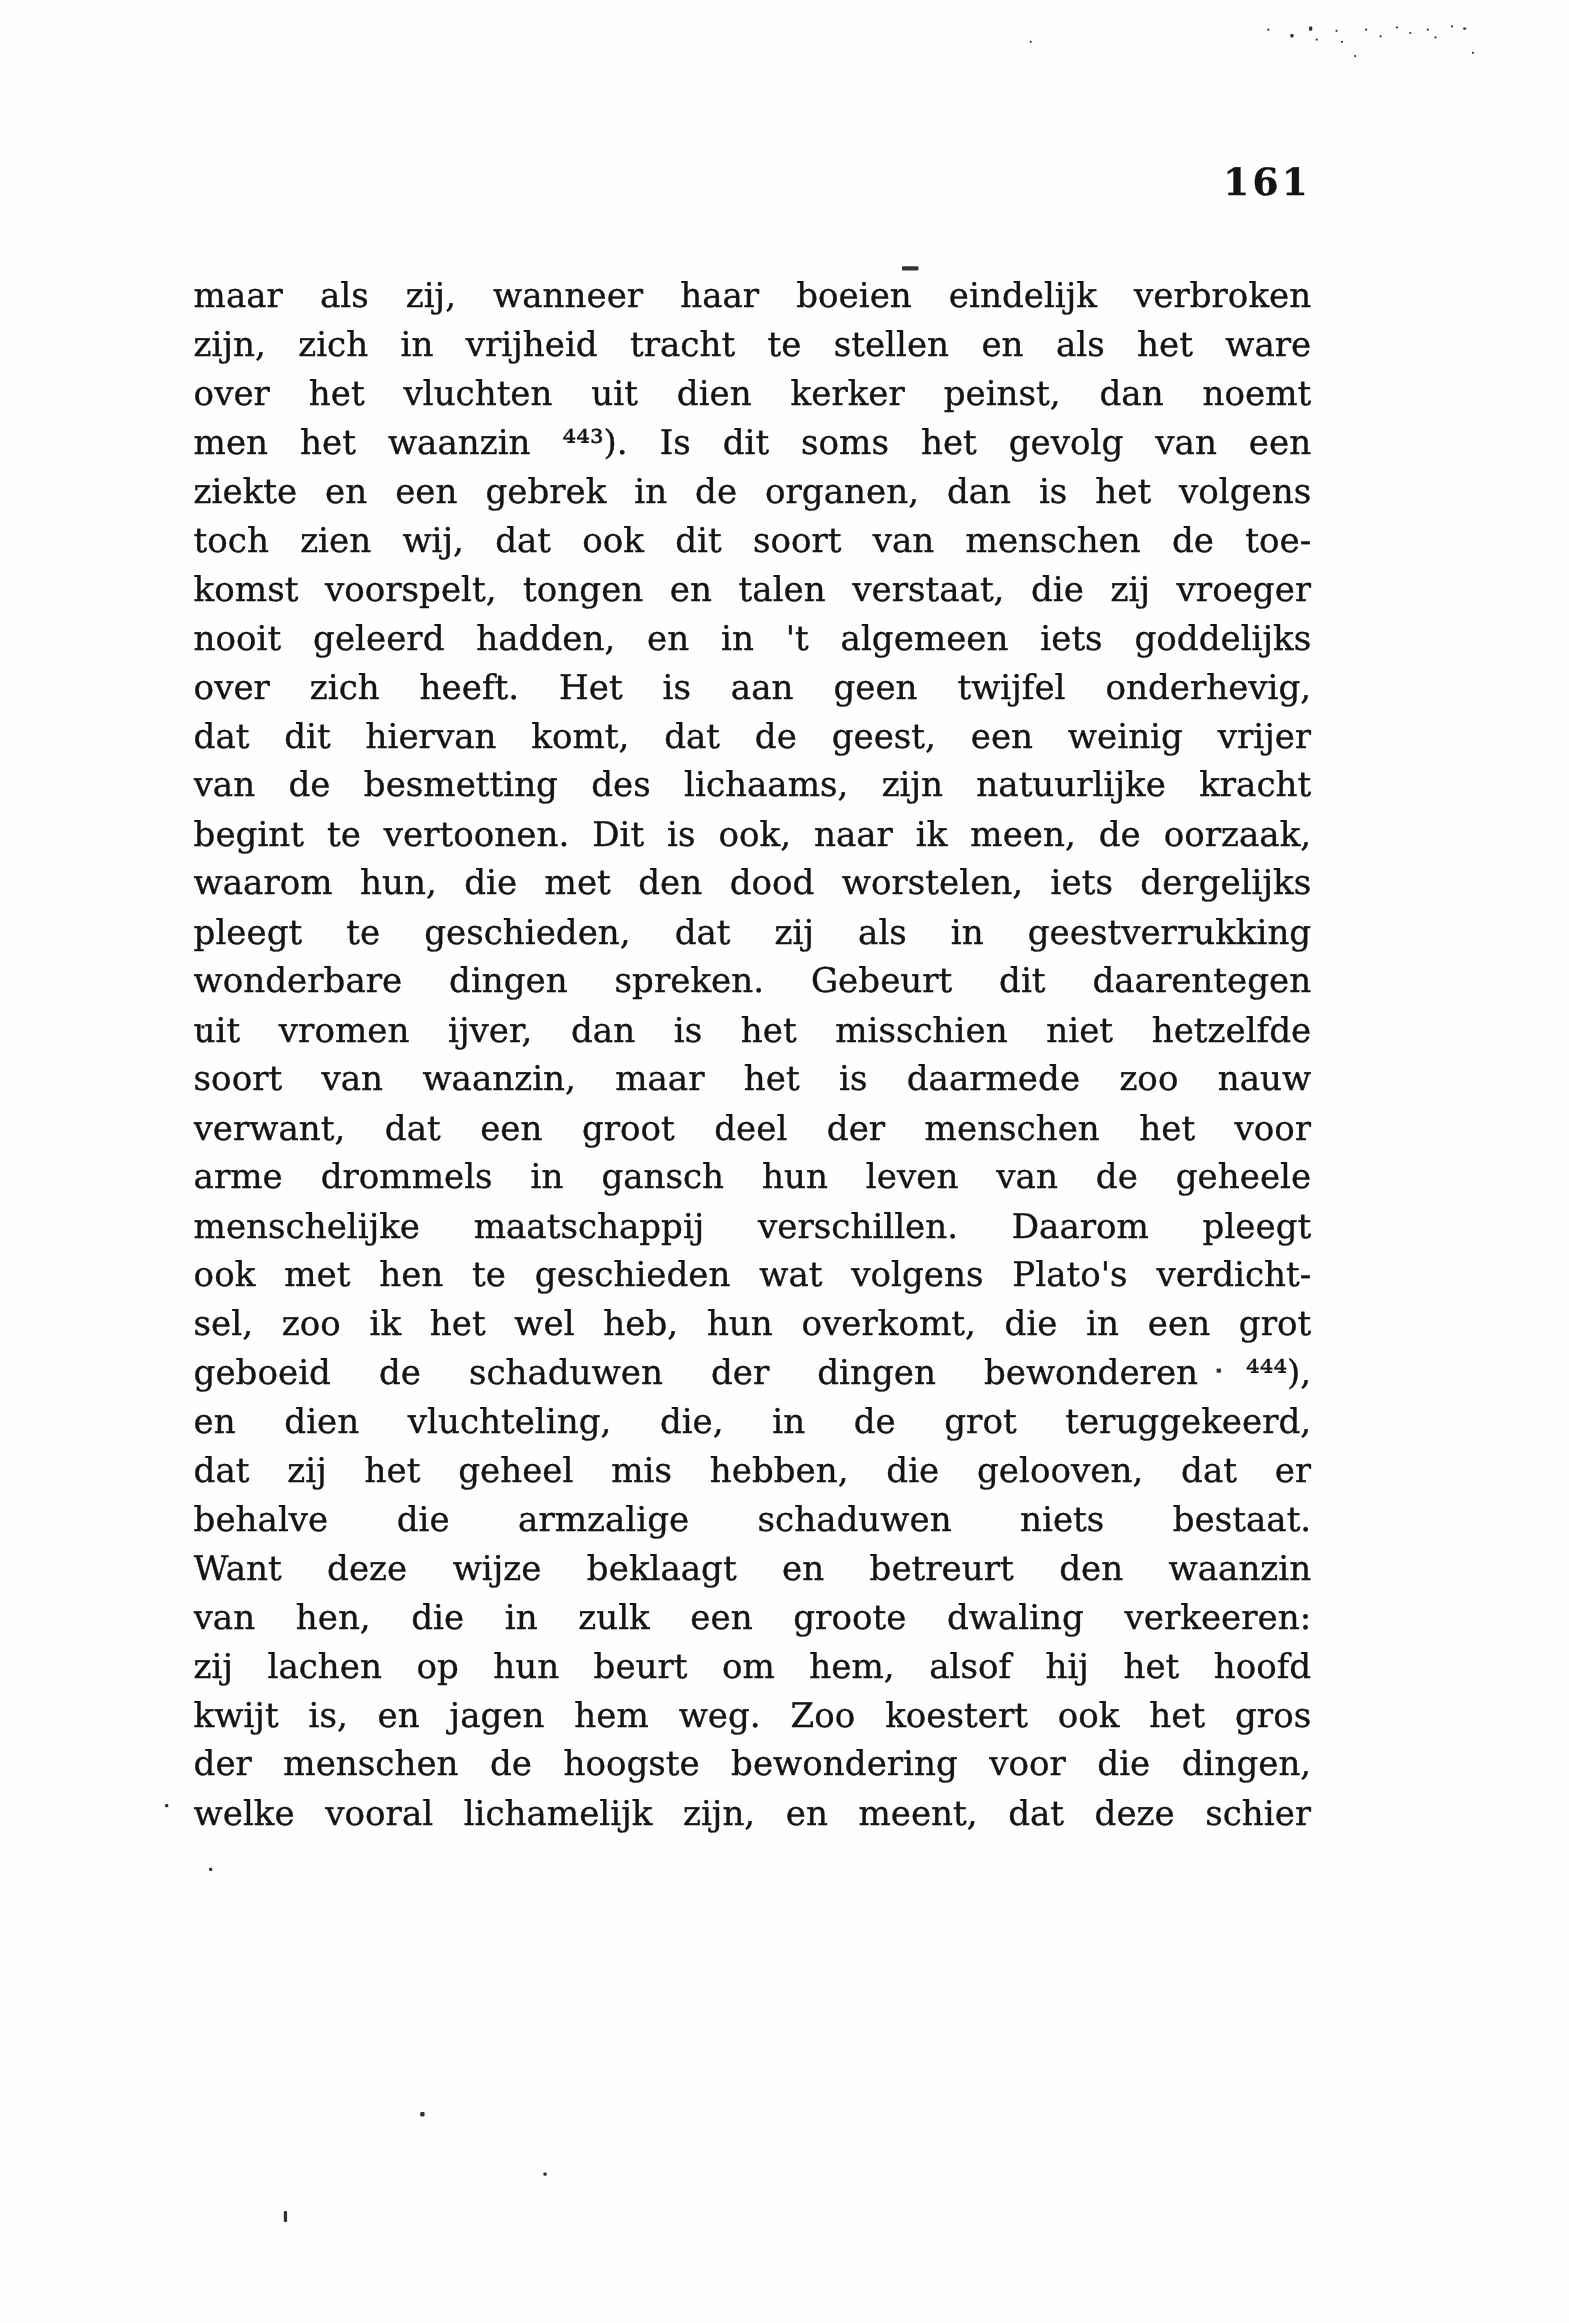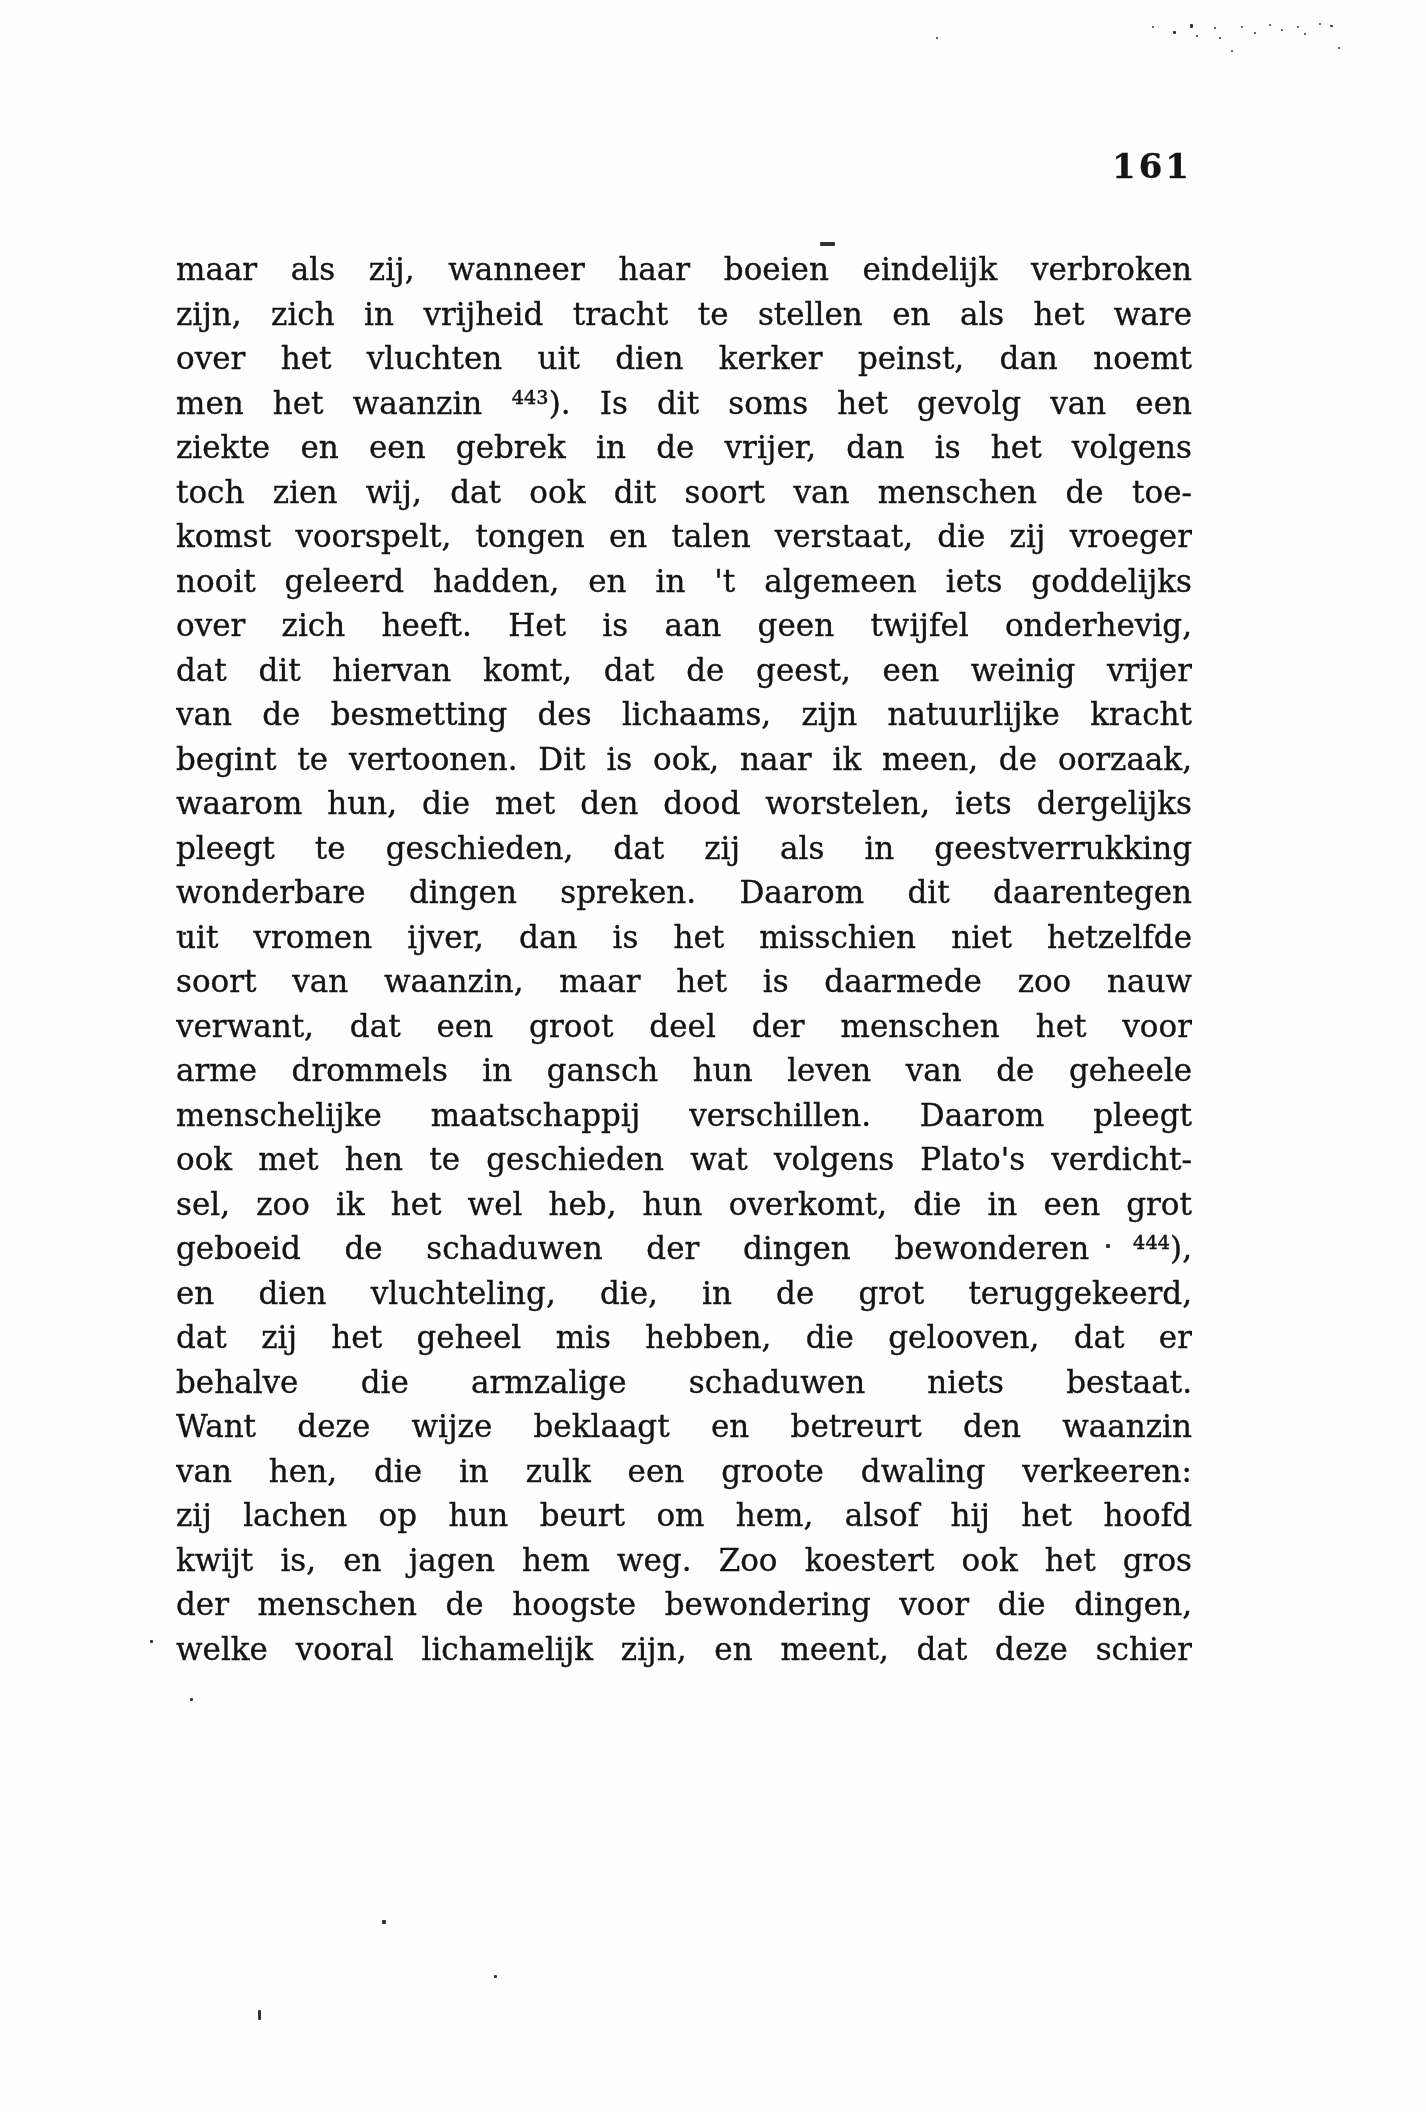--- a/index.html
+++ b/index.html
@@ -52,31 +52,31 @@
 
 <div class="page">
 
   <div class="page-number">161</div>
 
   <div class="text-block">
       <div class="text-line">maar als zij, wanneer haar boeien eindelijk verbroken</div>
       <div class="text-line">zijn, zich in vrijheid tracht te stellen en als het ware</div>
       <div class="text-line">over het vluchten uit dien kerker peinst, dan noemt</div>
       <div class="text-line">men het waanzin ⁴⁴³). Is dit soms het gevolg van een</div>
-      <div class="text-line">ziekte en een gebrek in de vrijer, dan is het volgens</div>
+      <div class="text-line">ziekte en een gebrek in de organen, dan is het volgens</div>
       <div class="text-line">toch zien wij, dat ook dit soort van menschen de toe-</div>
       <div class="text-line">komst voorspelt, tongen en talen verstaat, die zij vroeger</div>
       <div class="text-line">nooit geleerd hadden, en in 't algemeen iets goddelijks</div>
       <div class="text-line">over zich heeft. Het is aan geen twijfel onderhevig,</div>
       <div class="text-line">dat dit hiervan komt, dat de geest, een weinig vrijer</div>
       <div class="text-line">van de besmetting des lichaams, zijn natuurlijke kracht</div>
       <div class="text-line">begint te vertoonen. Dit is ook, naar ik meen, de oorzaak,</div>
       <div class="text-line">waarom hun, die met den dood worstelen, iets dergelijks</div>
       <div class="text-line">pleegt te geschieden, dat zij als in geestverrukking</div>
-      <div class="text-line">wonderbare dingen spreken. Daarom dit daarentegen</div>
+      <div class="text-line">wonderbare dingen spreken. Gebeurt dit daarentegen</div>
       <div class="text-line">uit vromen ijver, dan is het misschien niet hetzelfde</div>
       <div class="text-line">soort van waanzin, maar het is daarmede zoo nauw</div>
       <div class="text-line">verwant, dat een groot deel der menschen het voor</div>
       <div class="text-line">arme drommels in gansch hun leven van de geheele</div>
       <div class="text-line">menschelijke maatschappij verschillen. Daarom pleegt</div>
       <div class="text-line">ook met hen te geschieden wat volgens Plato's verdicht-</div>
       <div class="text-line">sel, zoo ik het wel heb, hun overkomt, die in een grot</div>
       <div class="text-line">geboeid de schaduwen der dingen bewonderen ⁴⁴⁴),</div>
       <div class="text-line">en dien vluchteling, die, in de grot teruggekeerd,</div>
       <div class="text-line">dat zij het geheel mis hebben, die gelooven, dat er</div>

